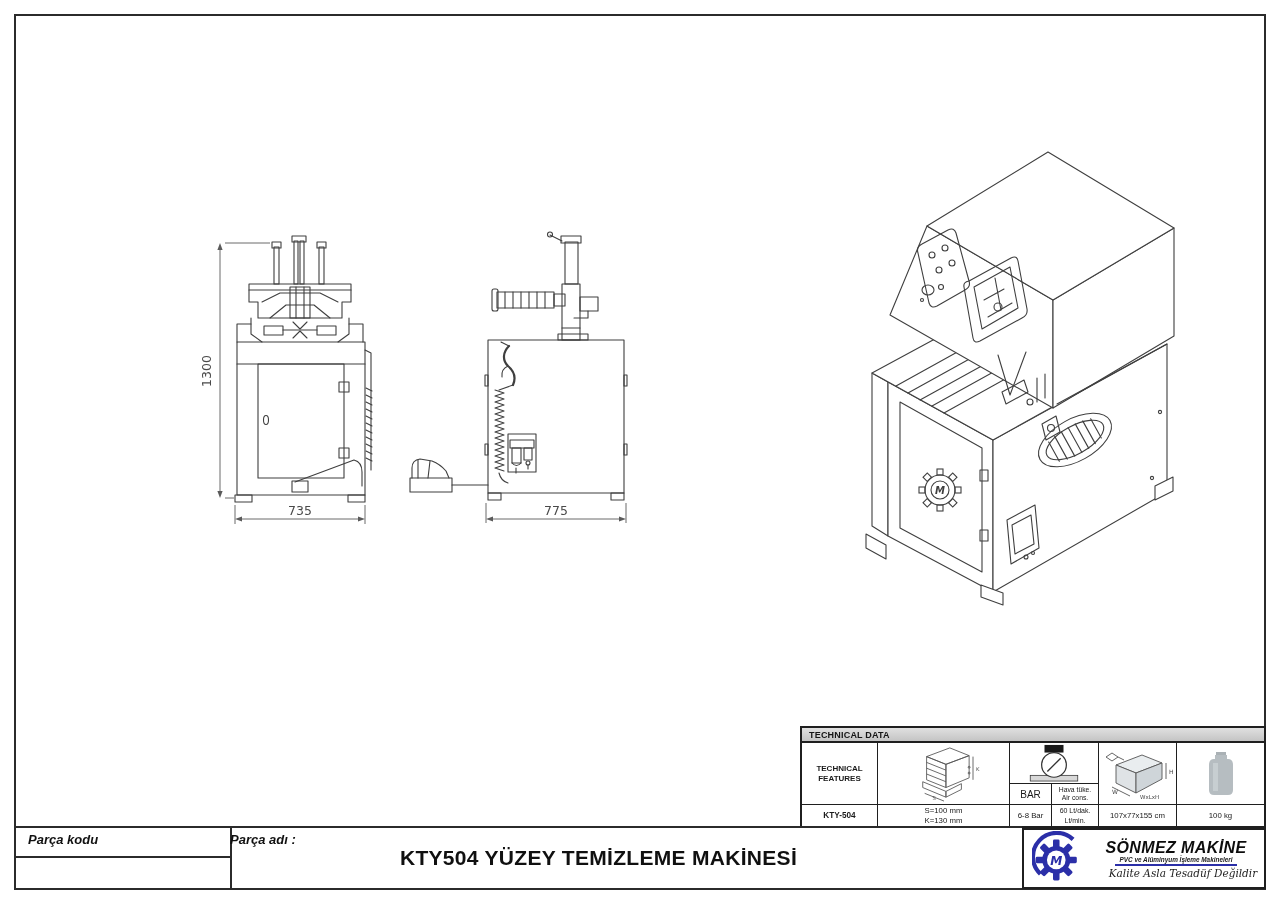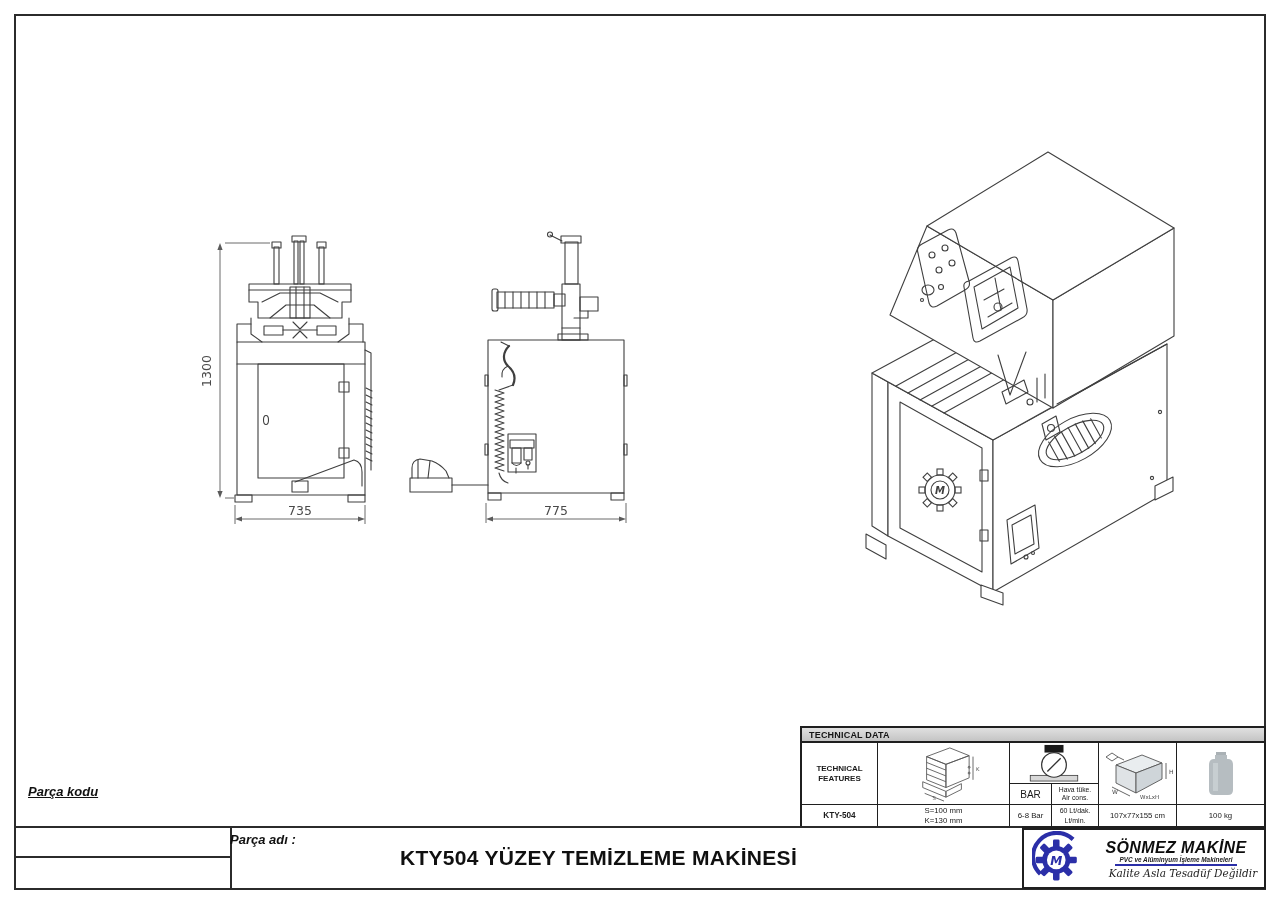--- a/index.html
+++ b/index.html
@@ -302,21 +302,21 @@
   </div>
   <div class="cell val">
     <span>100 kg</span>
   </div>
 </div>
 
 <div>
   <div class="hline" style="left:14px;top:826px;width:1008px;height:2px;"></div>
   <div class="vline" style="left:230px;top:826px;width:2px;height:64px;"></div>
   <div class="hline" style="left:14px;top:856px;width:218px;height:2px;"></div>
-  <div class="tb-label" style="left:28px;top:784px;text-decoration:underline;">Parça kodu</div>
+  <div class="tb-label" style="left:28px;top:832px;">Parça kodu</div>
   <div class="tb-label" style="left:230px;top:832px;">Parça adı :</div>
   <div class="main-title">KTY504 YÜZEY TEMİZLEME MAKİNESİ</div>
 </div>
 
 <div class="logo-box">
   <svg viewBox="0 0 60 60" width="56" height="56" style="margin-left:8px;flex-shrink:0;">
     <path d="M9,46 A24,24 0 1 1 44,9" stroke="#2b2fa8" stroke-width="4.5" fill="none"></path>
     <g fill="#2b2fa8">
       <circle cx="26" cy="31" r="15"></circle>
       <g>

